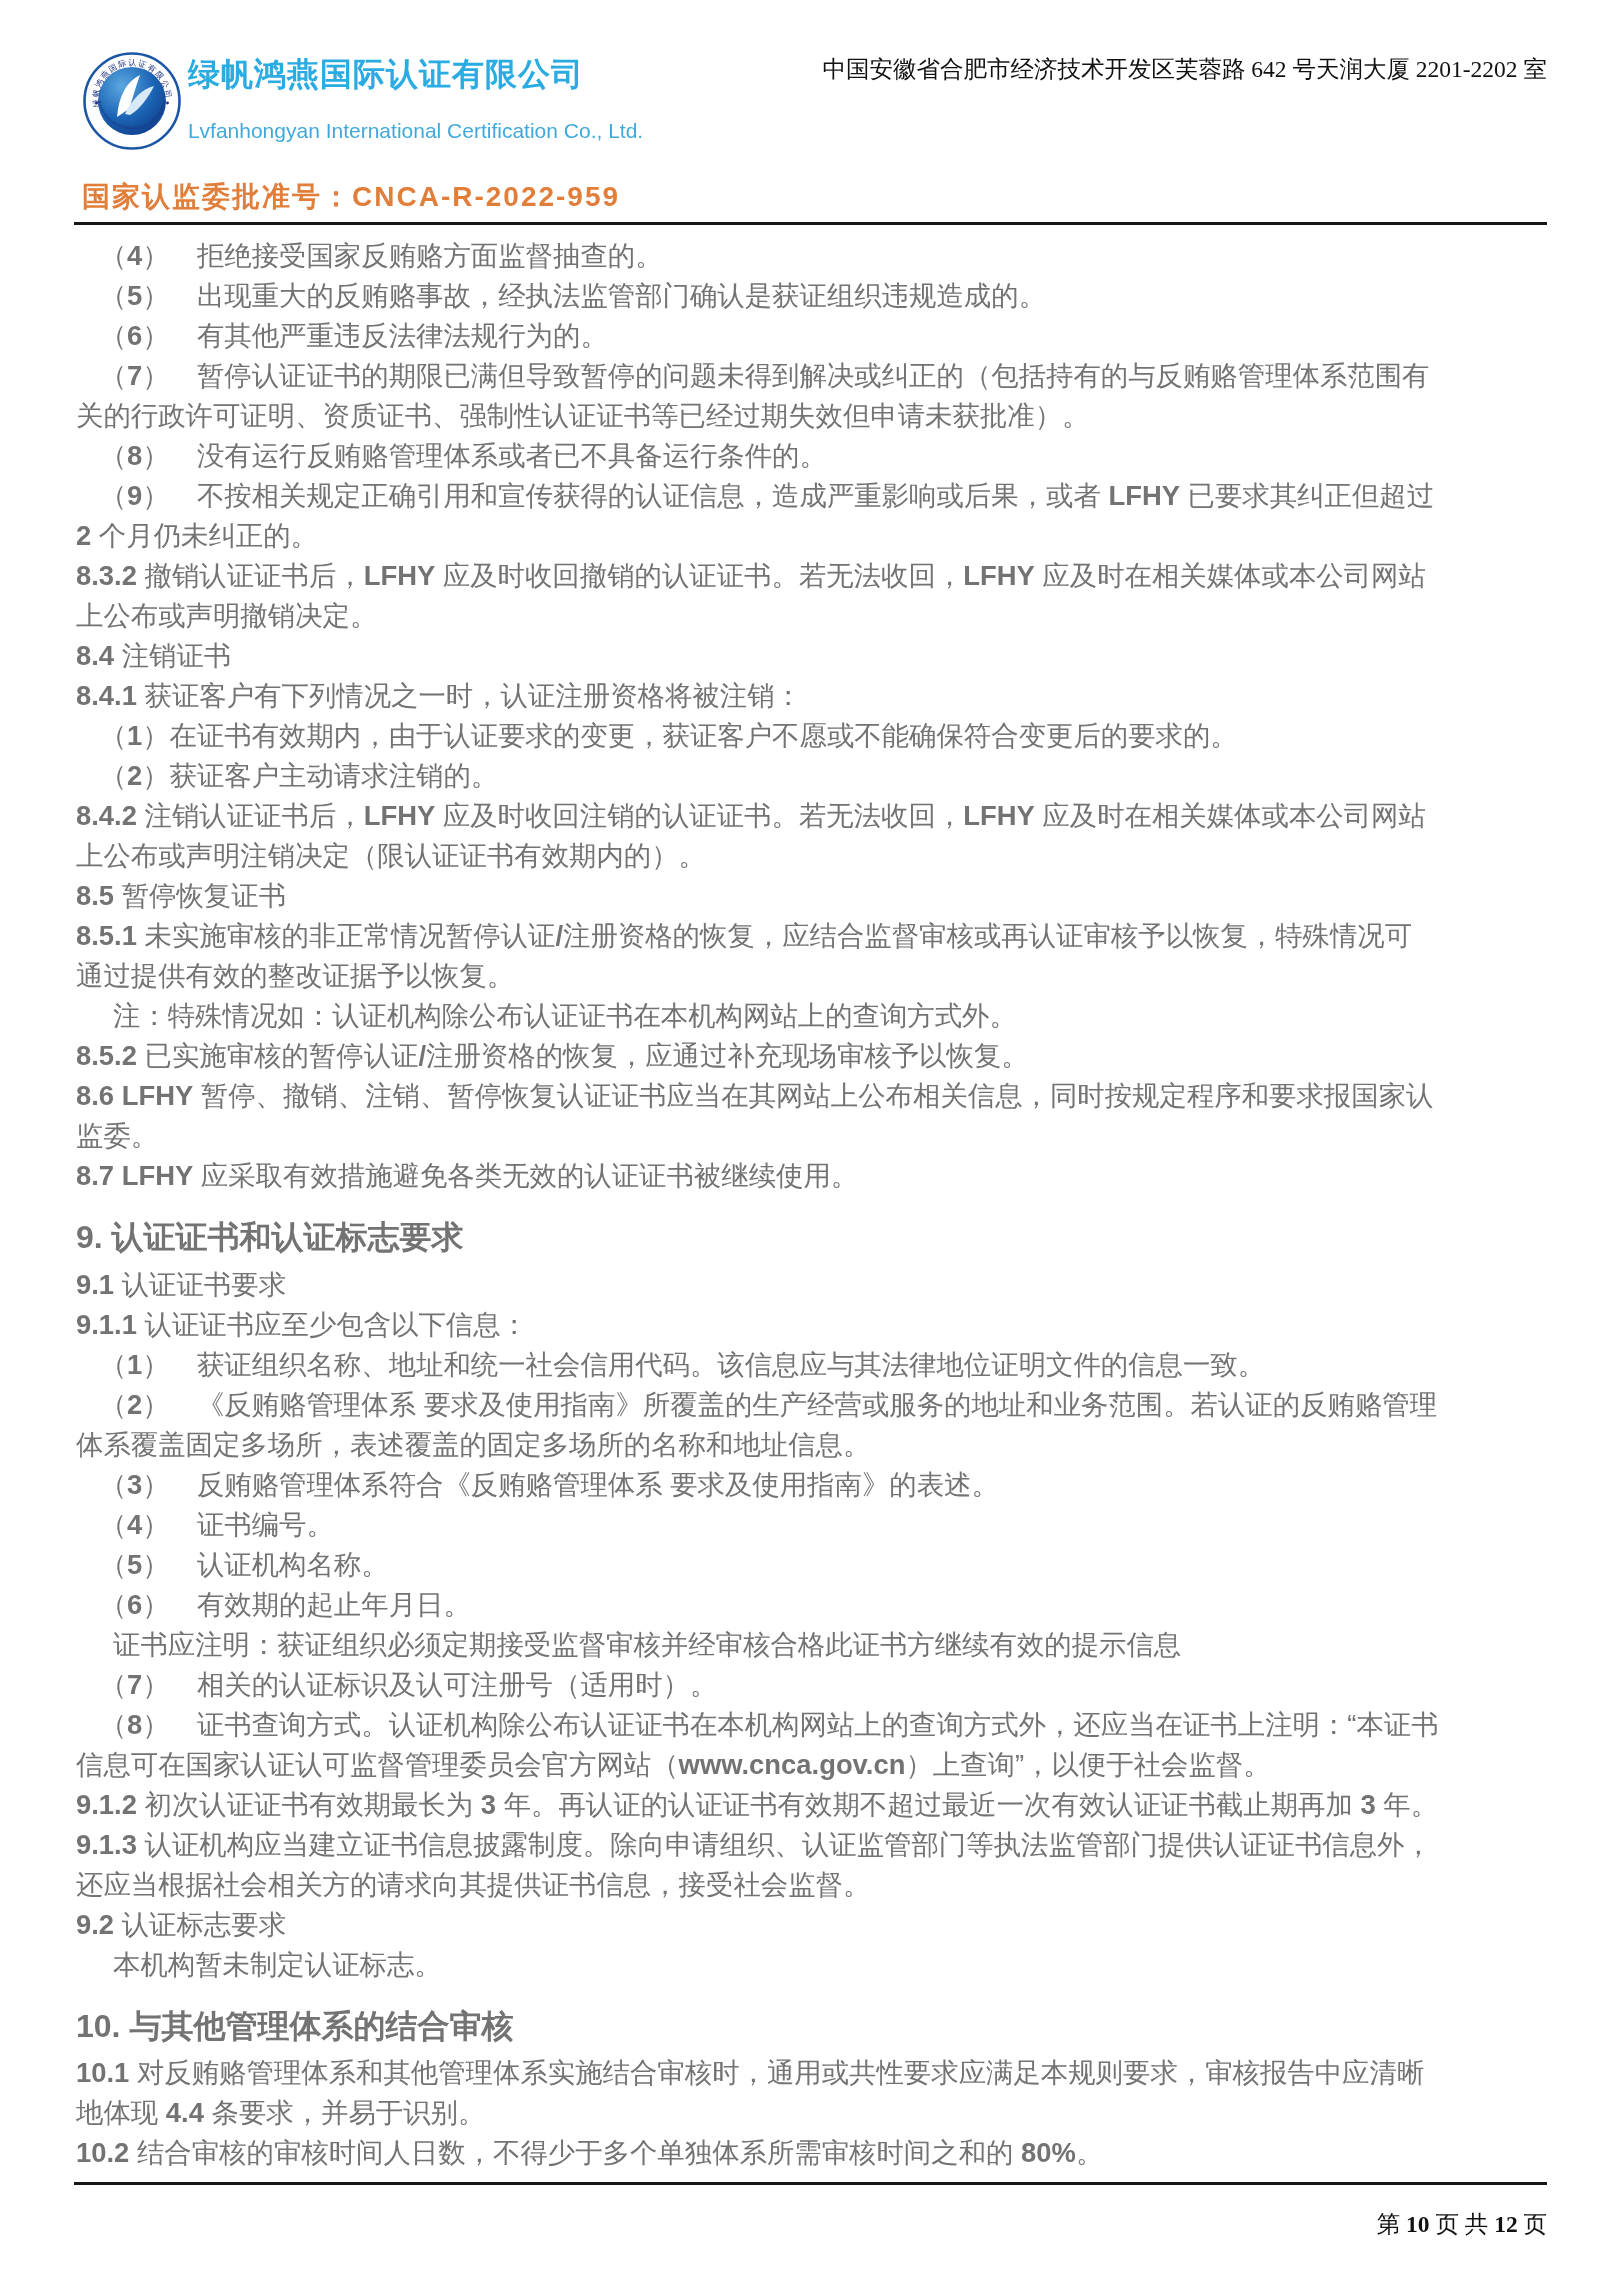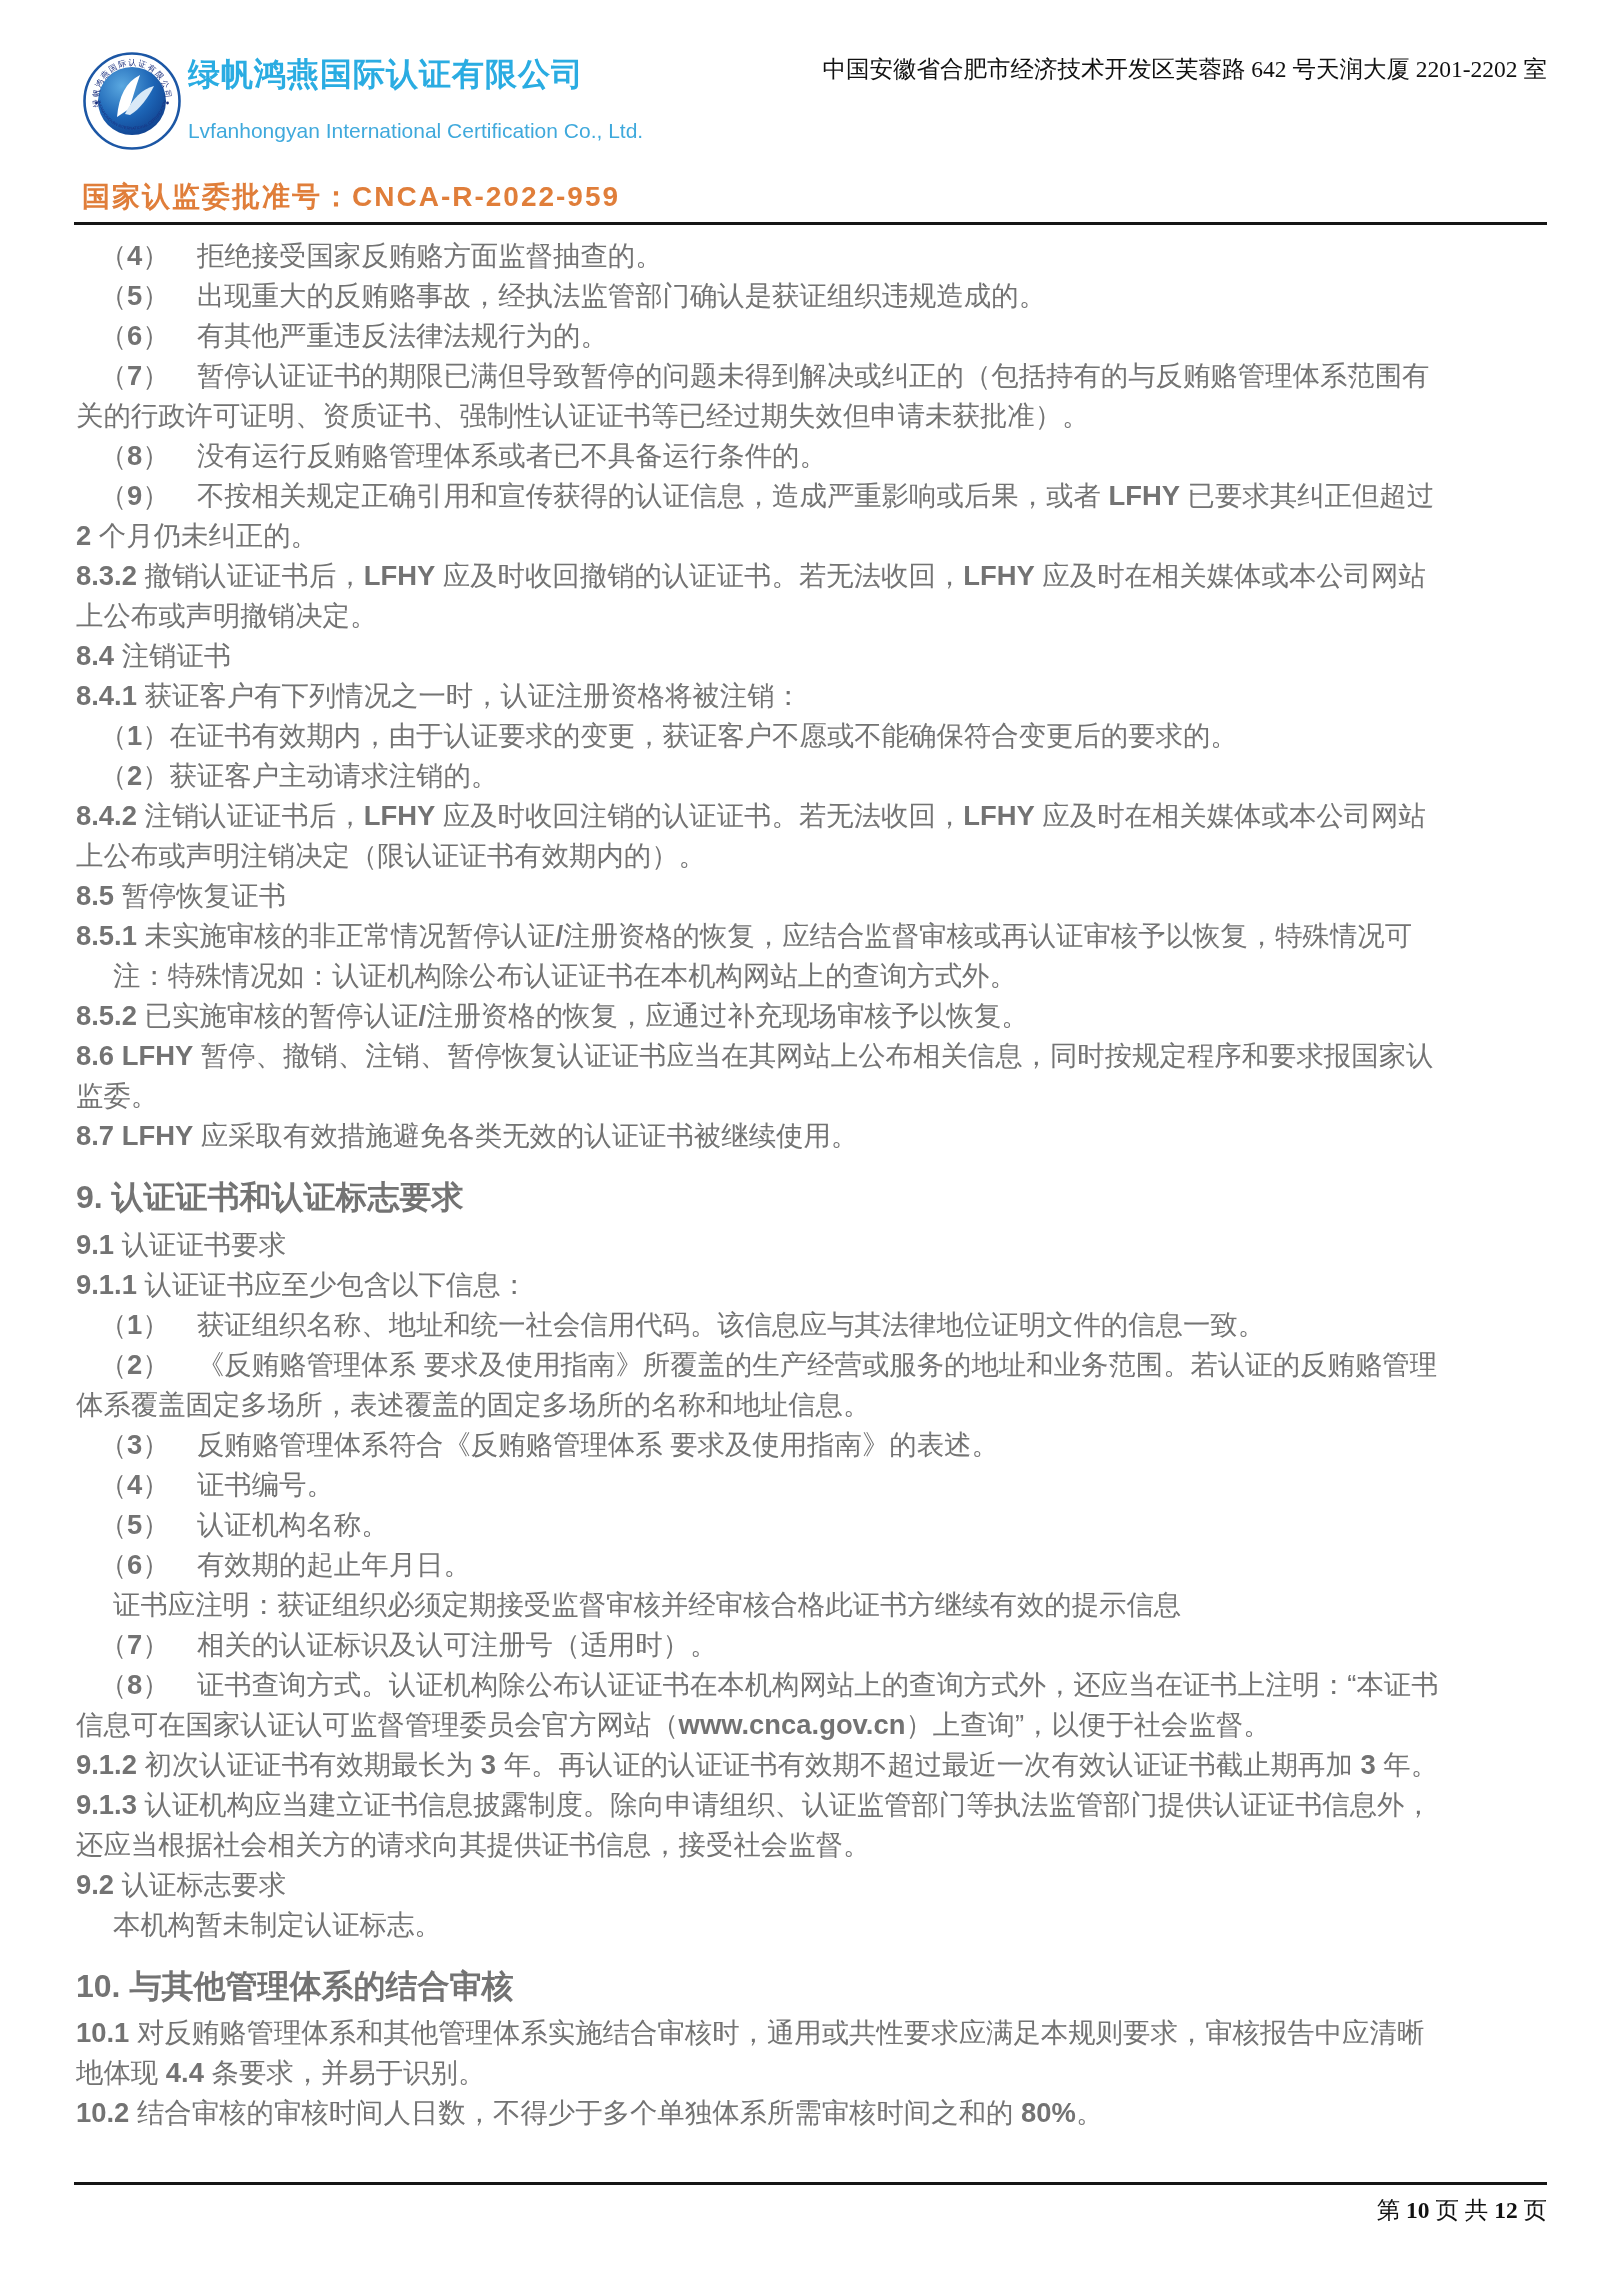--- a/index.html
+++ b/index.html
@@ -21,21 +21,21 @@
   .rule{margin:5.9px 74px 0 74px;border:none;border-top:3.9px solid #161616;height:0;}
   
   .doc{padding:11.8px 74px 0 76px;font-size:27.4px;line-height:40px;color:#737373;}
   .ln{white-space:nowrap;}
   .li{padding-left:23.5px;}
   .note{padding-left:37px;}
   .h1{font-weight:700;font-size:32px;line-height:43px;padding:19.6px 0 5.9px 0;}
   .doc b,.footer b{font-weight:700;}
   
   .footer{position:absolute;left:74px;right:74px;top:2182px;border-top:3.9px solid #161616;
-          padding-top:9px;text-align:right;font-family:"Liberation Serif",serif;
+          padding-top:23px;text-align:right;font-family:"Liberation Serif",serif;
           font-size:23.5px;color:#111;}
 </style>
 </head>
 <body>
 
 <div class="page">
 
   <div class="hdr">
     <div class="hdr-left">
       <div class="hdr-left-top">
@@ -88,20 +88,21 @@
       <div class="ln p0"><b>8.3.2</b> 撤销认证证书后，<b>LFHY</b> 应及时收回撤销的认证证书。若无法收回，<b>LFHY</b> 应及时在相关媒体或本公司网站</div>
       <div class="ln p0">上公布或声明撤销决定。</div>
       <div class="ln p0"><b>8.4</b> 注销证书</div>
       <div class="ln p0"><b>8.4.1</b> 获证客户有下列情况之一时，认证注册资格将被注销：</div>
       <div class="ln li">（<b>1</b>）在证书有效期内，由于认证要求的变更，获证客户不愿或不能确保符合变更后的要求的。</div>
       <div class="ln li">（<b>2</b>）获证客户主动请求注销的。</div>
       <div class="ln p0"><b>8.4.2</b> 注销认证证书后，<b>LFHY</b> 应及时收回注销的认证证书。若无法收回，<b>LFHY</b> 应及时在相关媒体或本公司网站</div>
       <div class="ln p0">上公布或声明注销决定（限认证证书有效期内的）。</div>
       <div class="ln p0"><b>8.5</b> 暂停恢复证书</div>
       <div class="ln p0"><b>8.5.1</b> 未实施审核的非正常情况暂停认证<b>/</b>注册资格的恢复，应结合监督审核或再认证审核予以恢复，特殊情况可</div>
+      <div class="ln p0">通过提供有效的整改证据予以恢复。</div>
       <div class="ln note">注：特殊情况如：认证机构除公布认证证书在本机构网站上的查询方式外。</div>
       <div class="ln p0"><b>8.5.2</b> 已实施审核的暂停认证<b>/</b>注册资格的恢复，应通过补充现场审核予以恢复。</div>
       <div class="ln p0"><b>8.6</b> <b>LFHY</b> 暂停、撤销、注销、暂停恢复认证证书应当在其网站上公布相关信息，同时按规定程序和要求报国家认</div>
       <div class="ln p0">监委。</div>
       <div class="ln p0"><b>8.7</b> <b>LFHY</b> 应采取有效措施避免各类无效的认证证书被继续使用。</div>
       <div class="ln h1"><b>9.</b> 认证证书和认证标志要求</div>
       <div class="ln p0"><b>9.1</b> 认证证书要求</div>
       <div class="ln p0"><b>9.1.1</b> 认证证书应至少包含以下信息：</div>
       <div class="ln li">（<b>1</b>）　获证组织名称、地址和统一社会信用代码。该信息应与其法律地位证明文件的信息一致。</div>
       <div class="ln li">（<b>2</b>）　《反贿赂管理体系 要求及使用指南》所覆盖的生产经营或服务的地址和业务范围。若认证的反贿赂管理</div>

